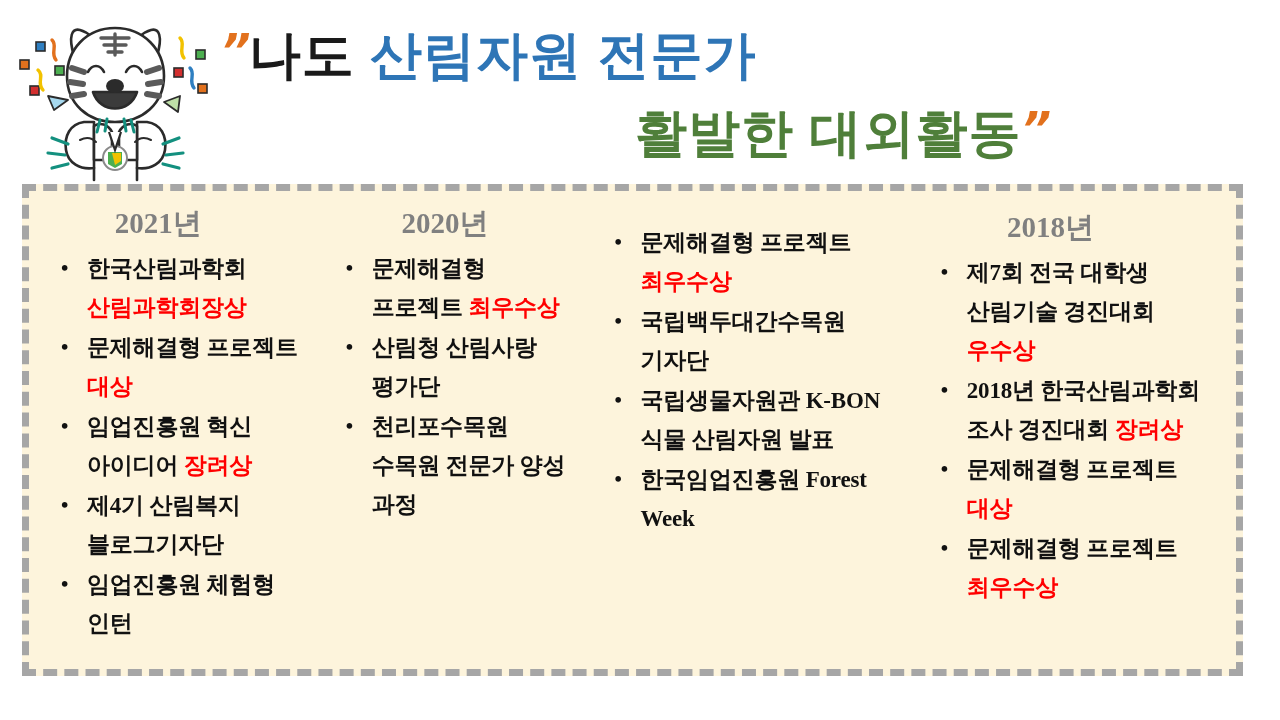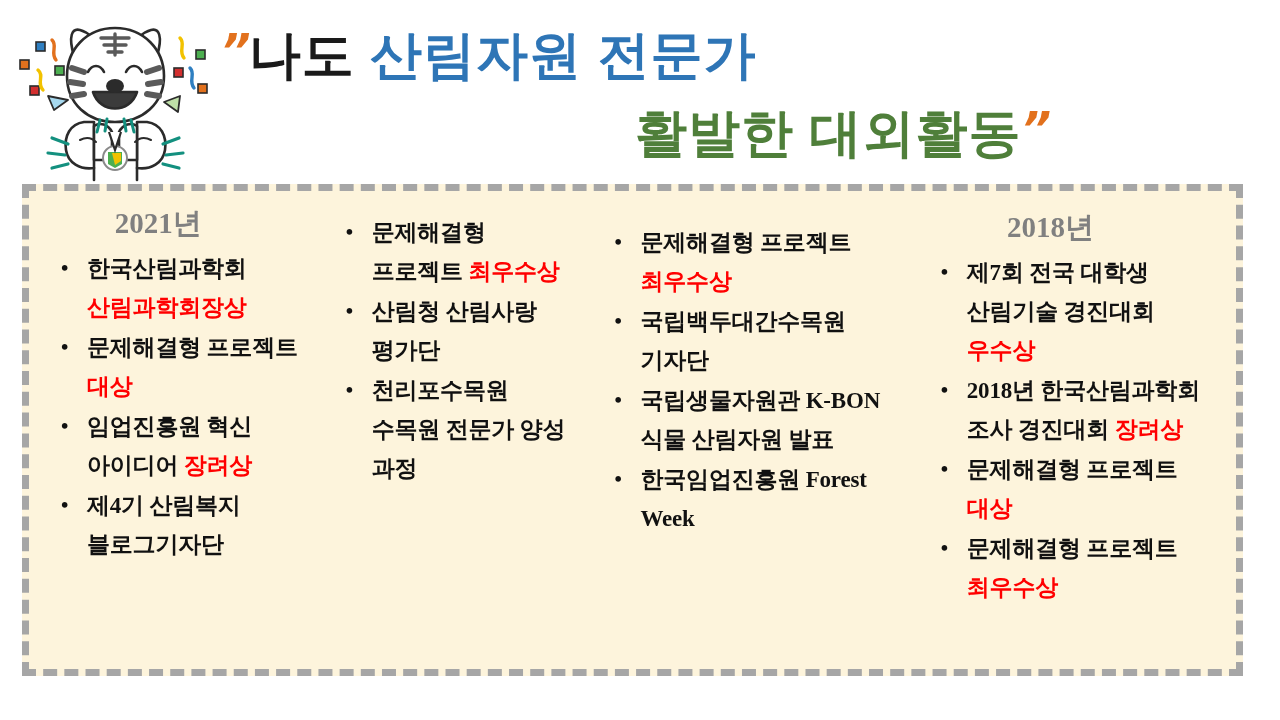--- a/index.html
+++ b/index.html
@@ -246,24 +246,26 @@
 <div id="panel">
   <div id="columns">
 
     <div class="column col-0">
       <div class="year-head">2021년</div>
       <ul class="items">
         <li><span>한국산림과학회 </span><span class="hl">산림과학회장상</span></li>
         <li><span>문제해결형 프로젝트 </span><span class="hl">대상</span></li>
         <li><span>임업진흥원 혁신 아이디어 </span><span class="hl">장려상</span></li>
         <li><span>제4기 산림복지 블로그기자단</span><span class="hl"></span></li>
+        <li><span>임업진흥원 체험형 인턴</span><span class="hl"></span></li>
       </ul>
     </div>
 
     <div class="column col-1">
+      <div class="year-head">2020년</div>
       <ul class="items">
         <li><span>문제해결형 프로젝트 </span><span class="hl">최우수상</span></li>
         <li><span>산림청 산림사랑 평가단</span><span class="hl"></span></li>
         <li><span>천리포수목원 수목원 전문가 양성 과정</span><span class="hl"></span></li>
       </ul>
     </div>
 
     <div class="column col-2">
       <ul class="items">
         <li><span>문제해결형 프로젝트 </span><span class="hl">최우수상</span></li>

